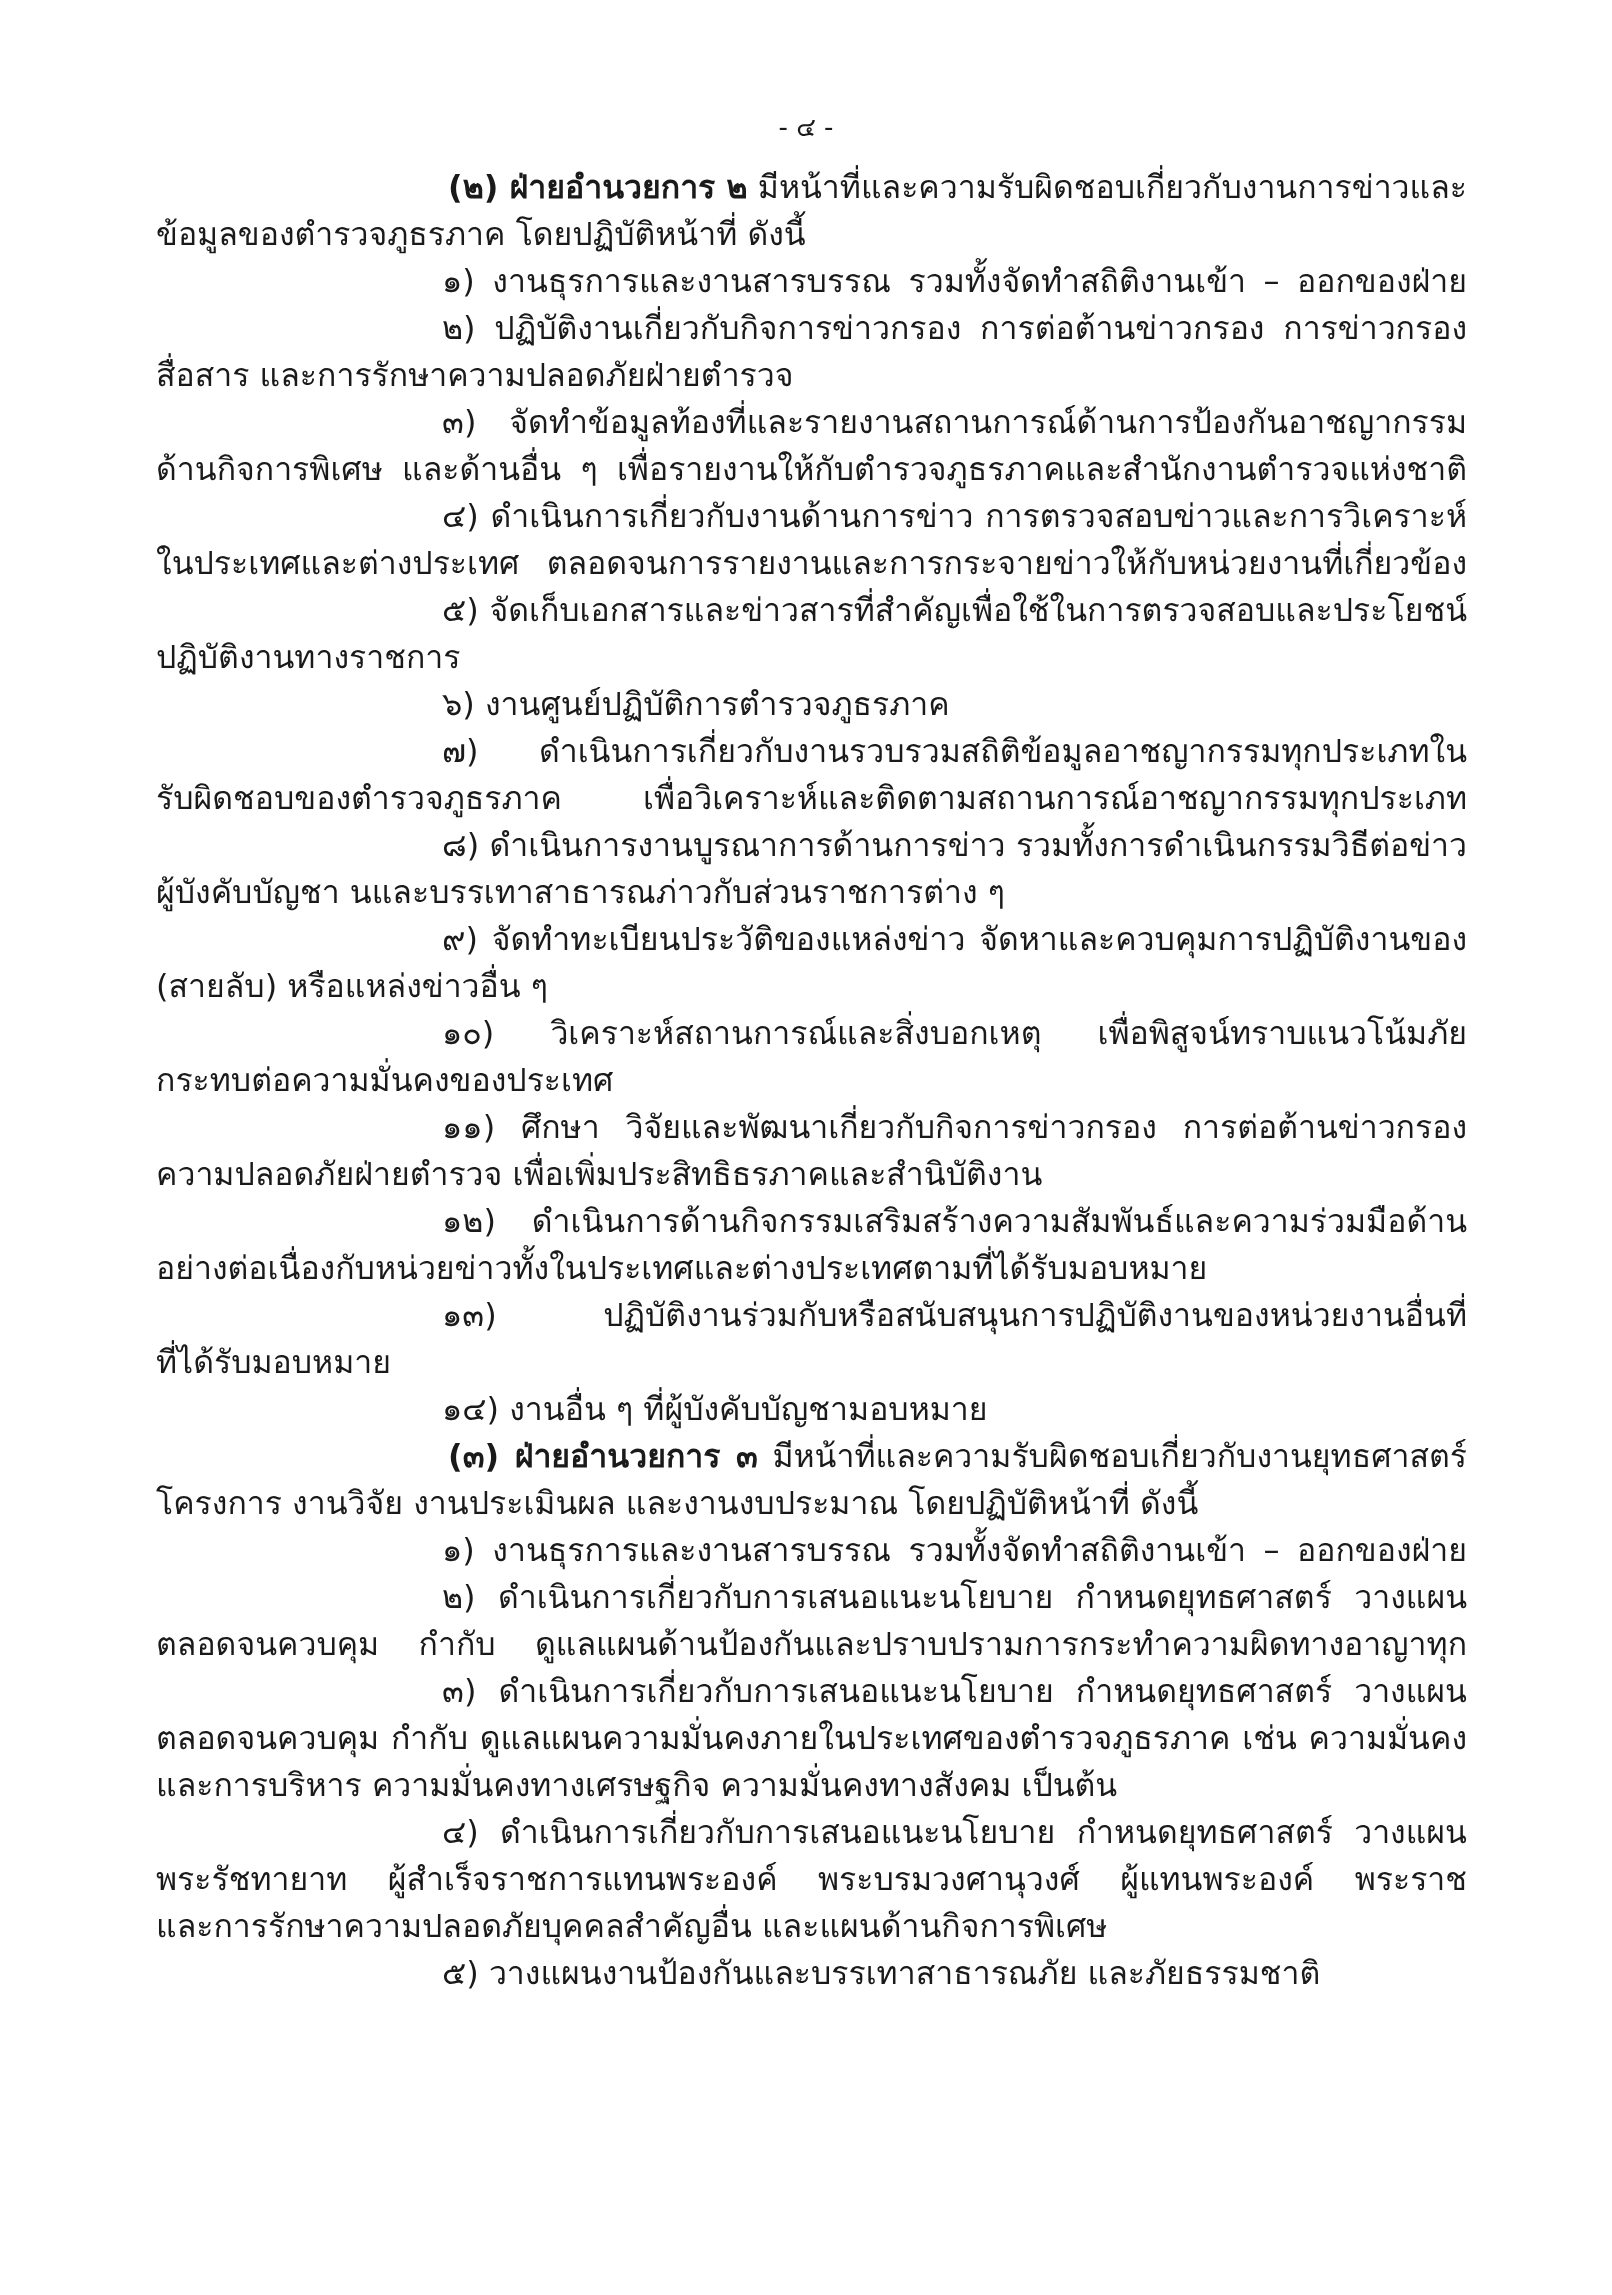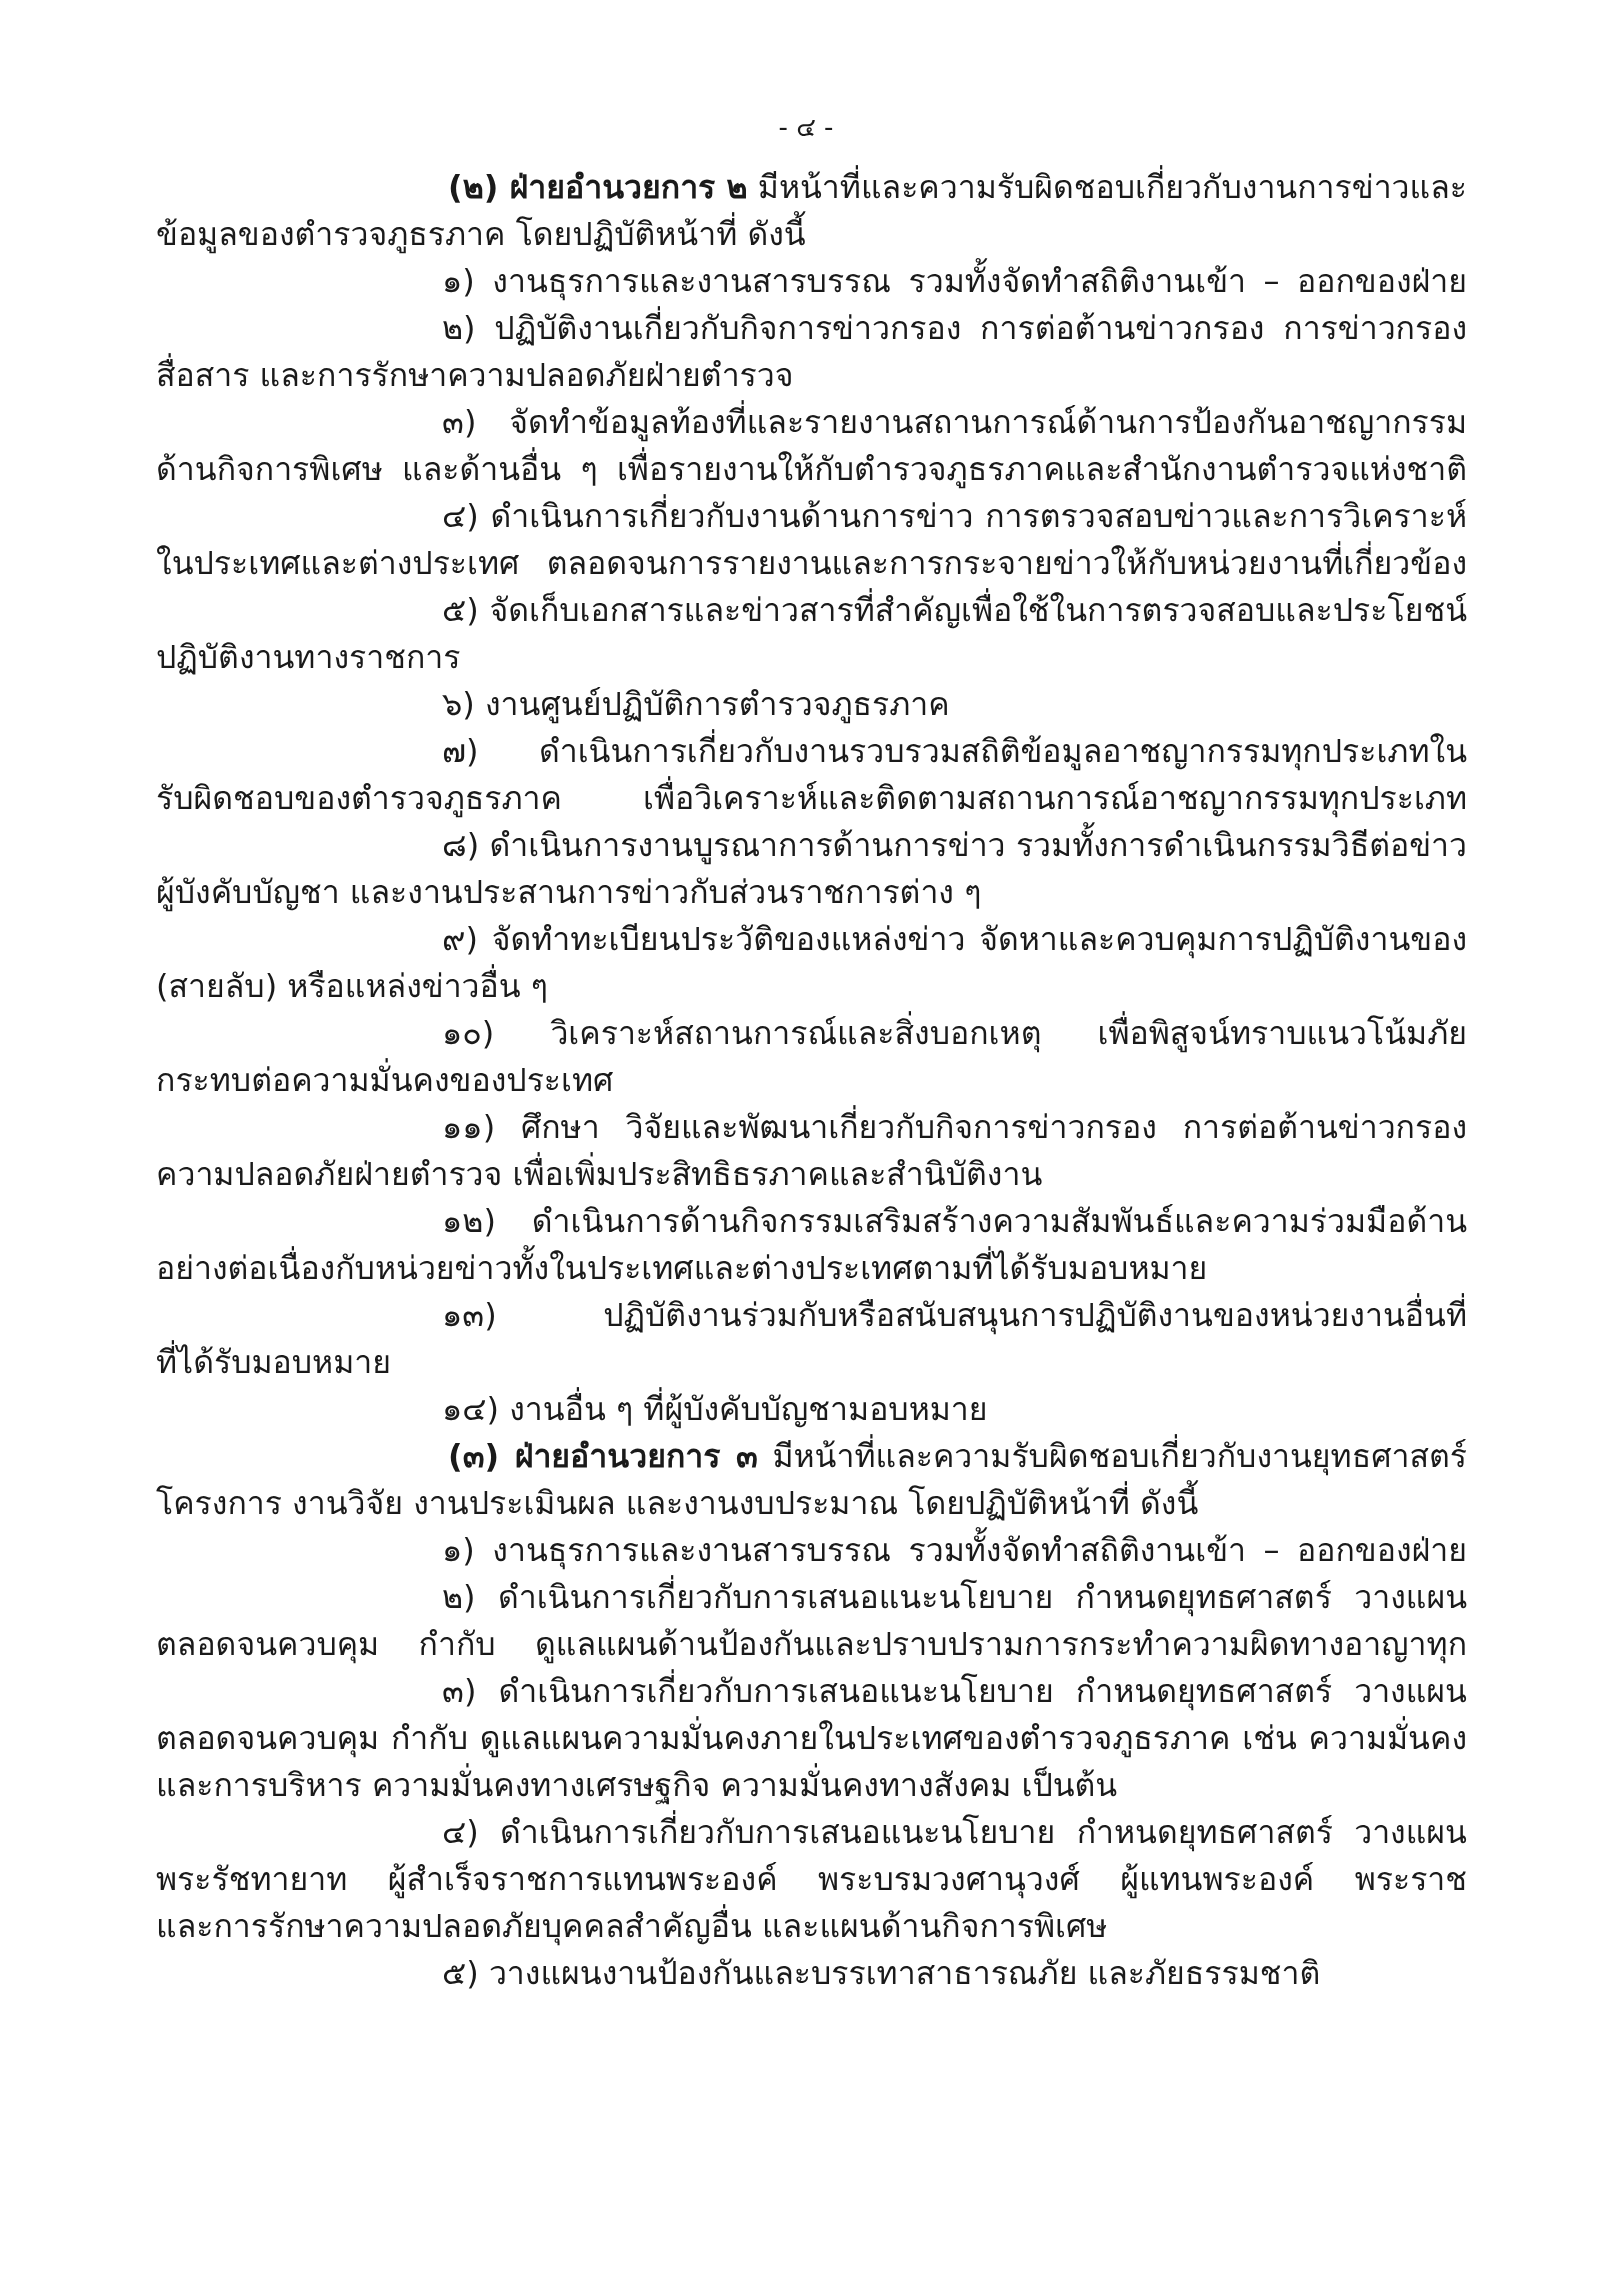--- a/index.html
+++ b/index.html
@@ -28,21 +28,21 @@
   <div class="line indent justify">๓) จัดทำข้อมูลท้องที่และรายงานสถานการณ์ด้านการป้องกันอาชญากรรม ด้านความมั่นคง</div>
   <div class="line justify">ด้านกิจการพิเศษ และด้านอื่น ๆ เพื่อรายงานให้กับตำรวจภูธรภาคและสำนักงานตำรวจแห่งชาติทราบ</div>
   <div class="line indent justify">๔) ดำเนินการเกี่ยวกับงานด้านการข่าว การตรวจสอบข่าวและการวิเคราะห์ข่าว</div>
   <div class="line justify">ในประเทศและต่างประเทศ ตลอดจนการรายงานและการกระจายข่าวให้กับหน่วยงานที่เกี่ยวข้อง</div>
   <div class="line indent justify">๕) จัดเก็บเอกสารและข่าวสารที่สำคัญเพื่อใช้ในการตรวจสอบและประโยชน์ในการ</div>
   <div class="line">ปฏิบัติงานทางราชการ</div>
   <div class="line indent">๖) งานศูนย์ปฏิบัติการตำรวจภูธรภาค</div>
   <div class="line indent justify">๗) ดำเนินการเกี่ยวกับงานรวบรวมสถิติข้อมูลอาชญากรรมทุกประเภทในเขตพื้นที่</div>
   <div class="line justify">รับผิดชอบของตำรวจภูธรภาค เพื่อวิเคราะห์และติดตามสถานการณ์อาชญากรรมทุกประเภท</div>
   <div class="line indent justify">๘) ดำเนินการงานบูรณาการด้านการข่าว รวมทั้งการดำเนินกรรมวิธีต่อข่าวเพื่อเสนอ</div>
-  <div class="line">ผู้บังคับบัญชา และงานประสานการข่าวกับส่วนราชการต่าง ๆ</div>
+  <div class="line">ผู้บังคับบัญชา นและบรรเทาสาธารณภ่าวกับส่วนราชการต่าง ๆ</div>
   <div class="line indent justify">๙) จัดทำทะเบียนประวัติของแหล่งข่าว จัดหาและควบคุมการปฏิบัติงานของแหล่งข่าว</div>
   <div class="line">(สายลับ) หรือแหล่งข่าวอื่น ๆ</div>
   <div class="line indent justify">๑๐) วิเคราะห์สถานการณ์และสิ่งบอกเหตุ เพื่อพิสูจน์ทราบแนวโน้มภัยคุกคามที่ส่งผล</div>
   <div class="line">กระทบต่อความมั่นคงของประเทศ</div>
   <div class="line indent justify">๑๑) ศึกษา วิจัยและพัฒนาเกี่ยวกับกิจการข่าวกรอง การต่อต้านข่าวกรอง และการรักษา</div>
   <div class="line">ความปลอดภัยฝ่ายตำรวจ เพื่อเพิ่มประสิทธิธรภาคและสำนิบัติงาน</div>
   <div class="line indent justify">๑๒) ดำเนินการด้านกิจกรรมเสริมสร้างความสัมพันธ์และความร่วมมือด้านการข่าว</div>
   <div class="line">อย่างต่อเนื่องกับหน่วยข่าวทั้งในประเทศและต่างประเทศตามที่ได้รับมอบหมาย</div>
   <div class="line indent justify">๑๓) ปฏิบัติงานร่วมกับหรือสนับสนุนการปฏิบัติงานของหน่วยงานอื่นที่เกี่ยวข้องหรือ</div>
   <div class="line">ที่ได้รับมอบหมาย</div>

